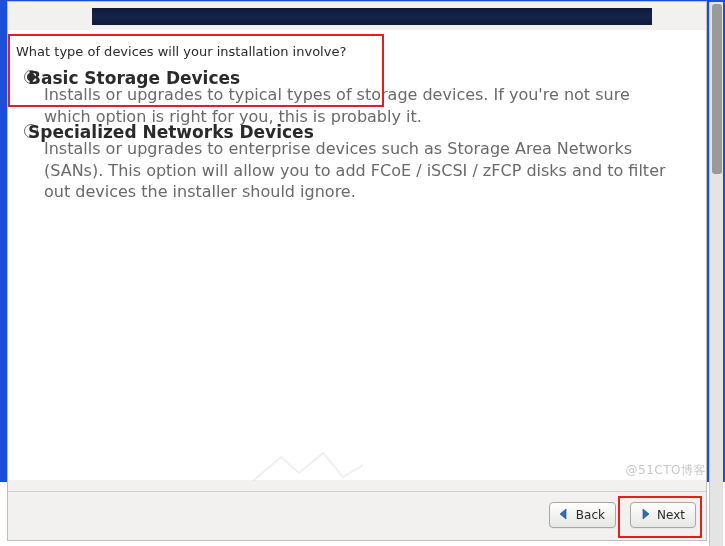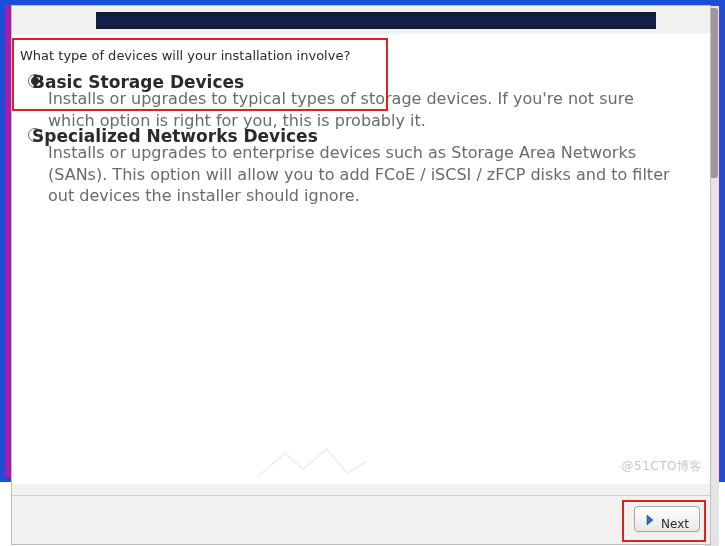--- a/index.html
+++ b/index.html
@@ -9,22 +9,22 @@
     height: 546px;
     font-family: "DejaVu Sans", "Liberation Sans", Arial, sans-serif;
     background: #fff;
     overflow: hidden;
   }
   .frame {
     position: absolute;
     left: 0; top: 0;
     width: 725px; height: 482px;
     box-sizing: border-box;
-    border: 5px solid #1d4ed8;
-    background: #a21caf;
+    border: 1px solid #1d4ed8;
+    background: #1d4ed8;
   }
   .vscroll {
     position: absolute;
     right: 1px; top: 1px;
     width: 14px; height: 544px;
     background: #e4e4e4;
     border-left: 1px solid #c4c4c4;
     box-sizing: border-box;
   }
   .vscroll .thumb {
@@ -123,21 +123,21 @@
     display: flex;
     align-items: center;
     gap: 4px;
     font-size: 12px;
     color: #2a2a2a;
     cursor: pointer;
     box-sizing: border-box;
   }
   .btn svg { width: 16px; height: 16px; }
   .btn-back { right: 90px; }
-  .btn-next { right: 10px; align-items: flex-end; }
+  .btn-next { right: 10px; }
   .next-highlight {
     position: absolute;
     right: 4px; top: 4px;
     width: 80px; height: 38px;
     border: 2px solid #e02020;
     pointer-events: none;
   }
   .watermark {
     position: absolute;
     right: 18px; bottom: 2px;
@@ -178,20 +178,28 @@
       <div class="opt" style="top:92px">
         <div class="radio"></div>
         <div class="title">Specialized Networks Devices</div>
         <div class="desc">Installs or upgrades to enterprise devices such as Storage Area Networks (SANs). This option will allow you to add FCoE / iSCSI / zFCP disks and to filter out devices the installer should ignore.</div>
       </div>
 
       <div class="highlight-box"></div>
     </div>
 
     <div class="button-bar">
+      <div class="btn btn-back">
+        <span>
+          <svg viewBox="0 0 16 16">
+              <path d="M10 3 L4 8 L10 13 Z" fill="#2f6fb3" stroke="#1d4e86" stroke-width="0.6"></path>
+            </svg>
+        </span>
+        <span>Back</span>
+      </div>
       <div class="btn btn-next">
         <span>
           <svg viewBox="0 0 16 16">
               <path d="M6 3 L12 8 L6 13 Z" fill="#2f6fb3" stroke="#1d4e86" stroke-width="0.6"></path>
             </svg>
         </span>
         <span>Next</span>
       </div>
       <div class="next-highlight"></div>
     </div>

